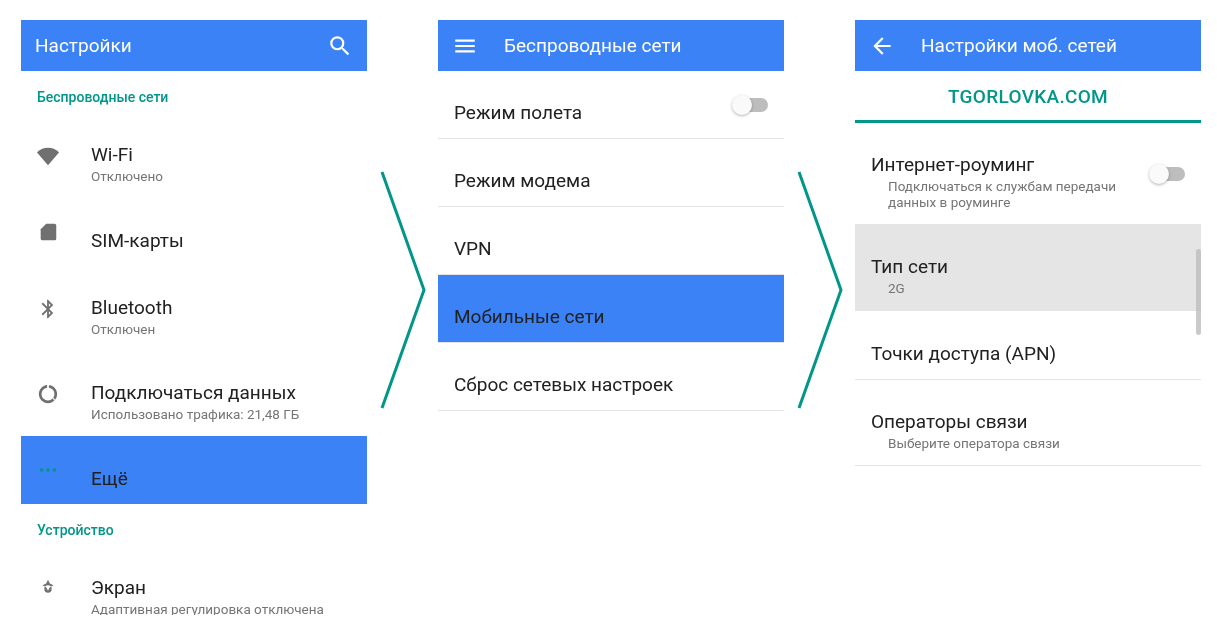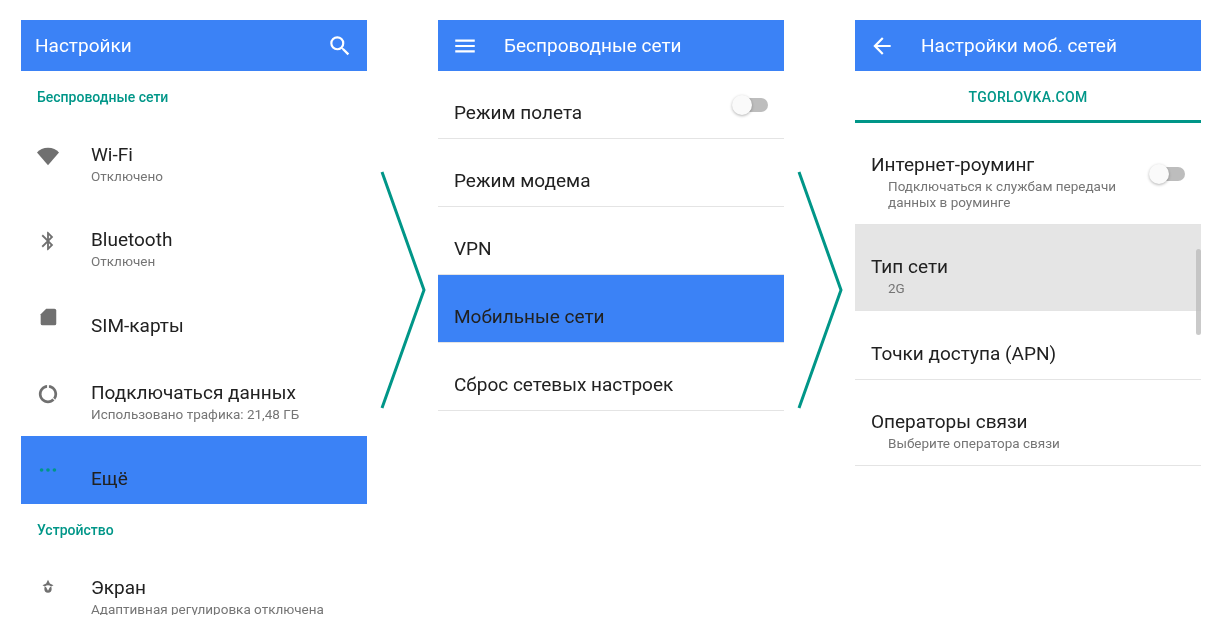--- a/index.html
+++ b/index.html
@@ -72,21 +72,21 @@
   }
   .switch .knob {
     position: absolute; top: -3px; left: -2px;
     width: 20px; height: 20px; border-radius: 50%;
     background: #fafafa; box-shadow: 0 1px 3px rgba(0,0,0,.3);
   }
   
   .tabs { display: flex; height: 52px; border-bottom: 1px solid #e0e0e0; }
   .tab {
     flex: 1; display: flex; align-items: center; justify-content: center;
-    font-size: 14px; font-weight: 500; color: #757575; cursor: pointer;
+    font-size: 19px; font-weight: 500; color: #757575; cursor: pointer;
     position: relative; letter-spacing: .3px;
   }
   .tab.active { color: #009688; }
   .tab.active::after {
     content: ""; position: absolute; left: 0; right: 0; bottom: -1px;
     height: 3px; background: #009688;
   }
   
   .arrow {
     position: absolute;
@@ -126,37 +126,37 @@
     </span>
     <div class="texts">
       <span class="primary">Wi-Fi</span>
       <span class="secondary">Отключено</span>
     </div>
   </div>
 
   <div class="list-item">
     <span class="icon-slot">
       <svg viewBox="0 0 24 24">
+          <path d="M19 3h-9L4 9v10a2 2 0 002 2h13a2 2 0 002-2V5a2 2 0 00-2-2z"></path>
+        </svg>
+    </span>
+    <div class="texts">
+      <span class="primary">SIM-карты</span>
+    </div>
+  </div>
+
+  <div class="list-item">
+    <span class="icon-slot">
+      <svg viewBox="0 0 24 24">
           <path d="M17.71 7.71 12 2h-1v7.59L6.41 5 5 6.41 10.59 12 5 17.59 6.41 19 11 14.41V22h1l5.71-5.71L13.41 12l4.3-4.29zM13 5.83l1.88 1.88L13 9.59V5.83zm1.88 10.46L13 18.17v-3.76l1.88 1.88z"></path>
         </svg>
     </span>
     <div class="texts">
       <span class="primary">Bluetooth</span>
       <span class="secondary">Отключен</span>
-    </div>
-  </div>
-
-  <div class="list-item">
-    <span class="icon-slot">
-      <svg viewBox="0 0 24 24">
-          <path d="M19 3h-9L4 9v10a2 2 0 002 2h13a2 2 0 002-2V5a2 2 0 00-2-2z"></path>
-        </svg>
-    </span>
-    <div class="texts">
-      <span class="primary">SIM-карты</span>
     </div>
   </div>
 
   <div class="list-item">
     <span class="icon-slot">
       <svg viewBox="0 0 24 24">
           <path d="M13 2v3.06A7 7 0 0119 12c0 1.54-.5 2.96-1.35 4.12l2.2 2.2A9.93 9.93 0 0022 12c0-5.18-3.95-9.45-9-9.95zM11 2.05C5.95 2.55 2 6.82 2 12c0 5.52 4.48 10 10 10 2.76 0 5.26-1.12 7.07-2.93l-2.2-2.2A6.96 6.96 0 0112 19a7 7 0 01-1-13.94V2.05z"></path>
         </svg>
     </span>
     <div class="texts">

